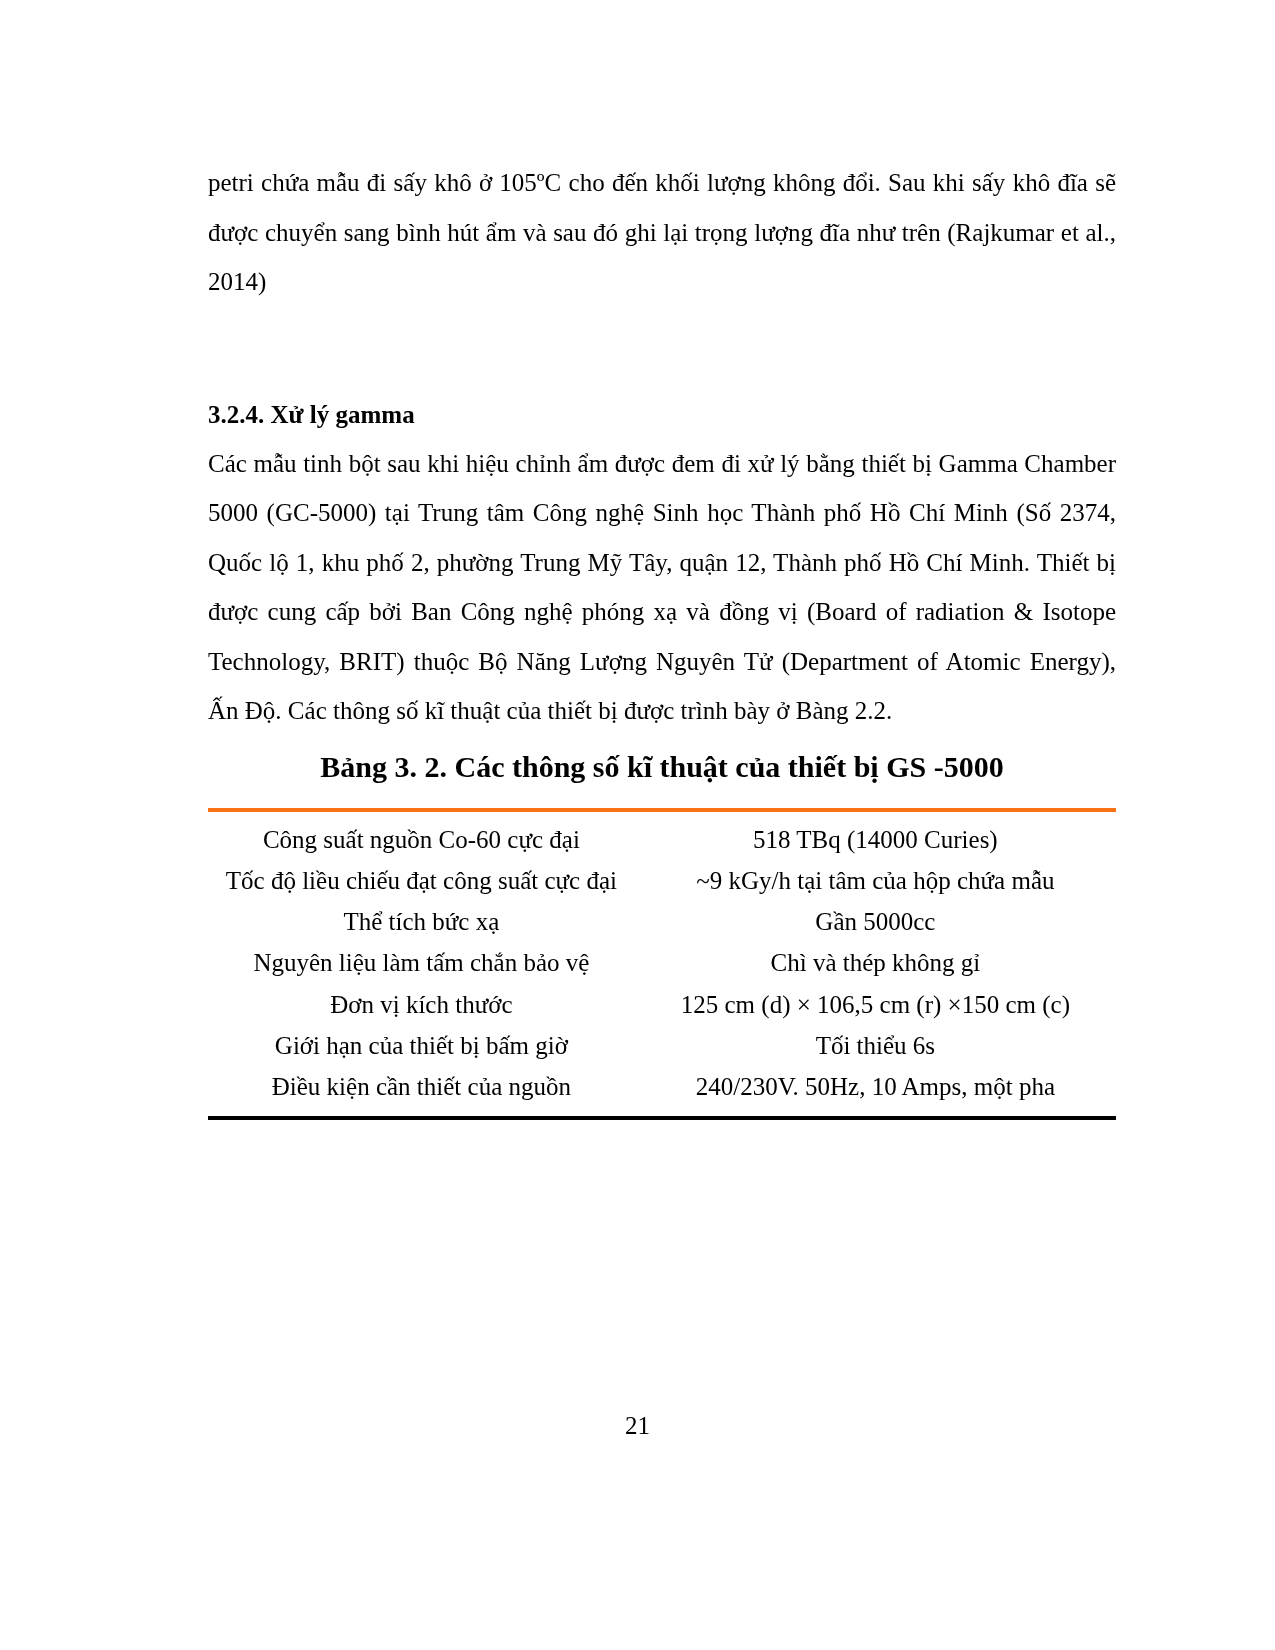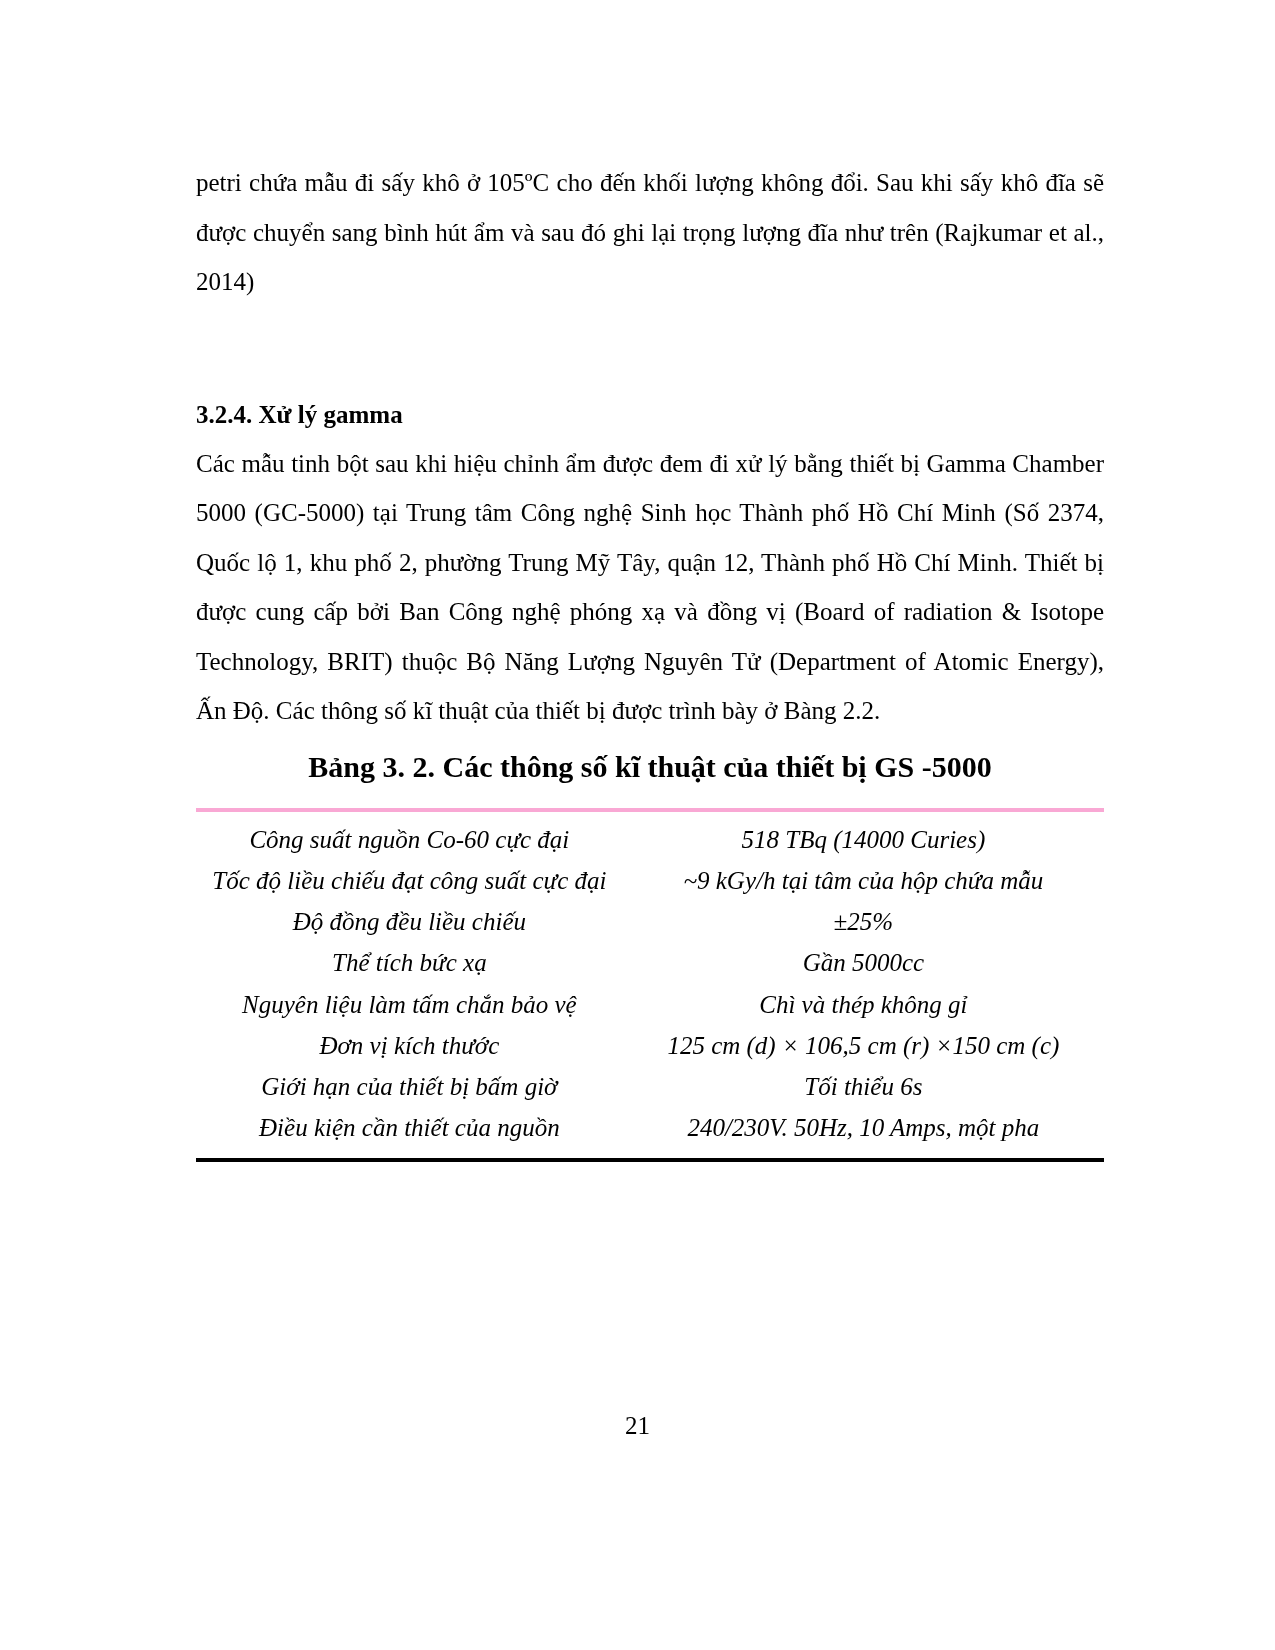--- a/index.html
+++ b/index.html
@@ -10,21 +10,21 @@
     height: 1650px;
     margin: 0 auto;
     background: #ffffff;
     font-family: "Liberation Serif", "DejaVu Serif", serif;
     color: #000000;
     overflow: hidden;
   }
   .content {
     position: absolute;
     top: 158px;
-    left: 196px;
+    left: 208px;
     width: 908px;
   }
   .para {
     font-size: 25px;
     line-height: 1.98;
     text-align: justify;
   }
   .heading {
     font-size: 25px;
     font-weight: bold;
@@ -34,24 +34,23 @@
   .caption {
     font-size: 30px;
     font-weight: bold;
     text-align: center;
     margin-top: 14px;
     margin-bottom: 24px;
   }
   table.spec {
     width: 100%;
     border-collapse: collapse;
-    border-top: 4px solid #f9a8d4;
+    border-top: 4px solid #f97316;
     border-bottom: 4px solid #000;
     font-size: 25px;
-    font-style: italic;
   }
   table.spec td {
     text-align: center;
     vertical-align: middle;
     padding: 5px 4px;
     line-height: 1.25;
   }
   table.spec td.c1 { width: 47%; }
   table.spec td.c2 { width: 53%; }
   table.spec tr:first-child td { padding-top: 12px; }
@@ -83,24 +82,20 @@
       <tbody>
         <tr>
           <td class="c1">Công suất nguồn Co-60 cực đại</td>
           <td class="c2">518 TBq (14000 Curies)</td>
         </tr>
         <tr>
           <td class="c1">Tốc độ liều chiếu đạt công suất cực đại</td>
           <td class="c2">~9 kGy/h tại tâm của hộp chứa mẫu</td>
         </tr>
         <tr>
-          <td class="c1">Độ đồng đều liều chiếu</td>
-          <td class="c2">±25%</td>
-        </tr>
-        <tr>
           <td class="c1">Thể tích bức xạ</td>
           <td class="c2">Gần 5000cc</td>
         </tr>
         <tr>
           <td class="c1">Nguyên liệu làm tấm chắn bảo vệ</td>
           <td class="c2">Chì và thép không gỉ</td>
         </tr>
         <tr>
           <td class="c1">Đơn vị kích thước</td>
           <td class="c2">125 cm (d) × 106,5 cm (r) ×150 cm (c)</td>

